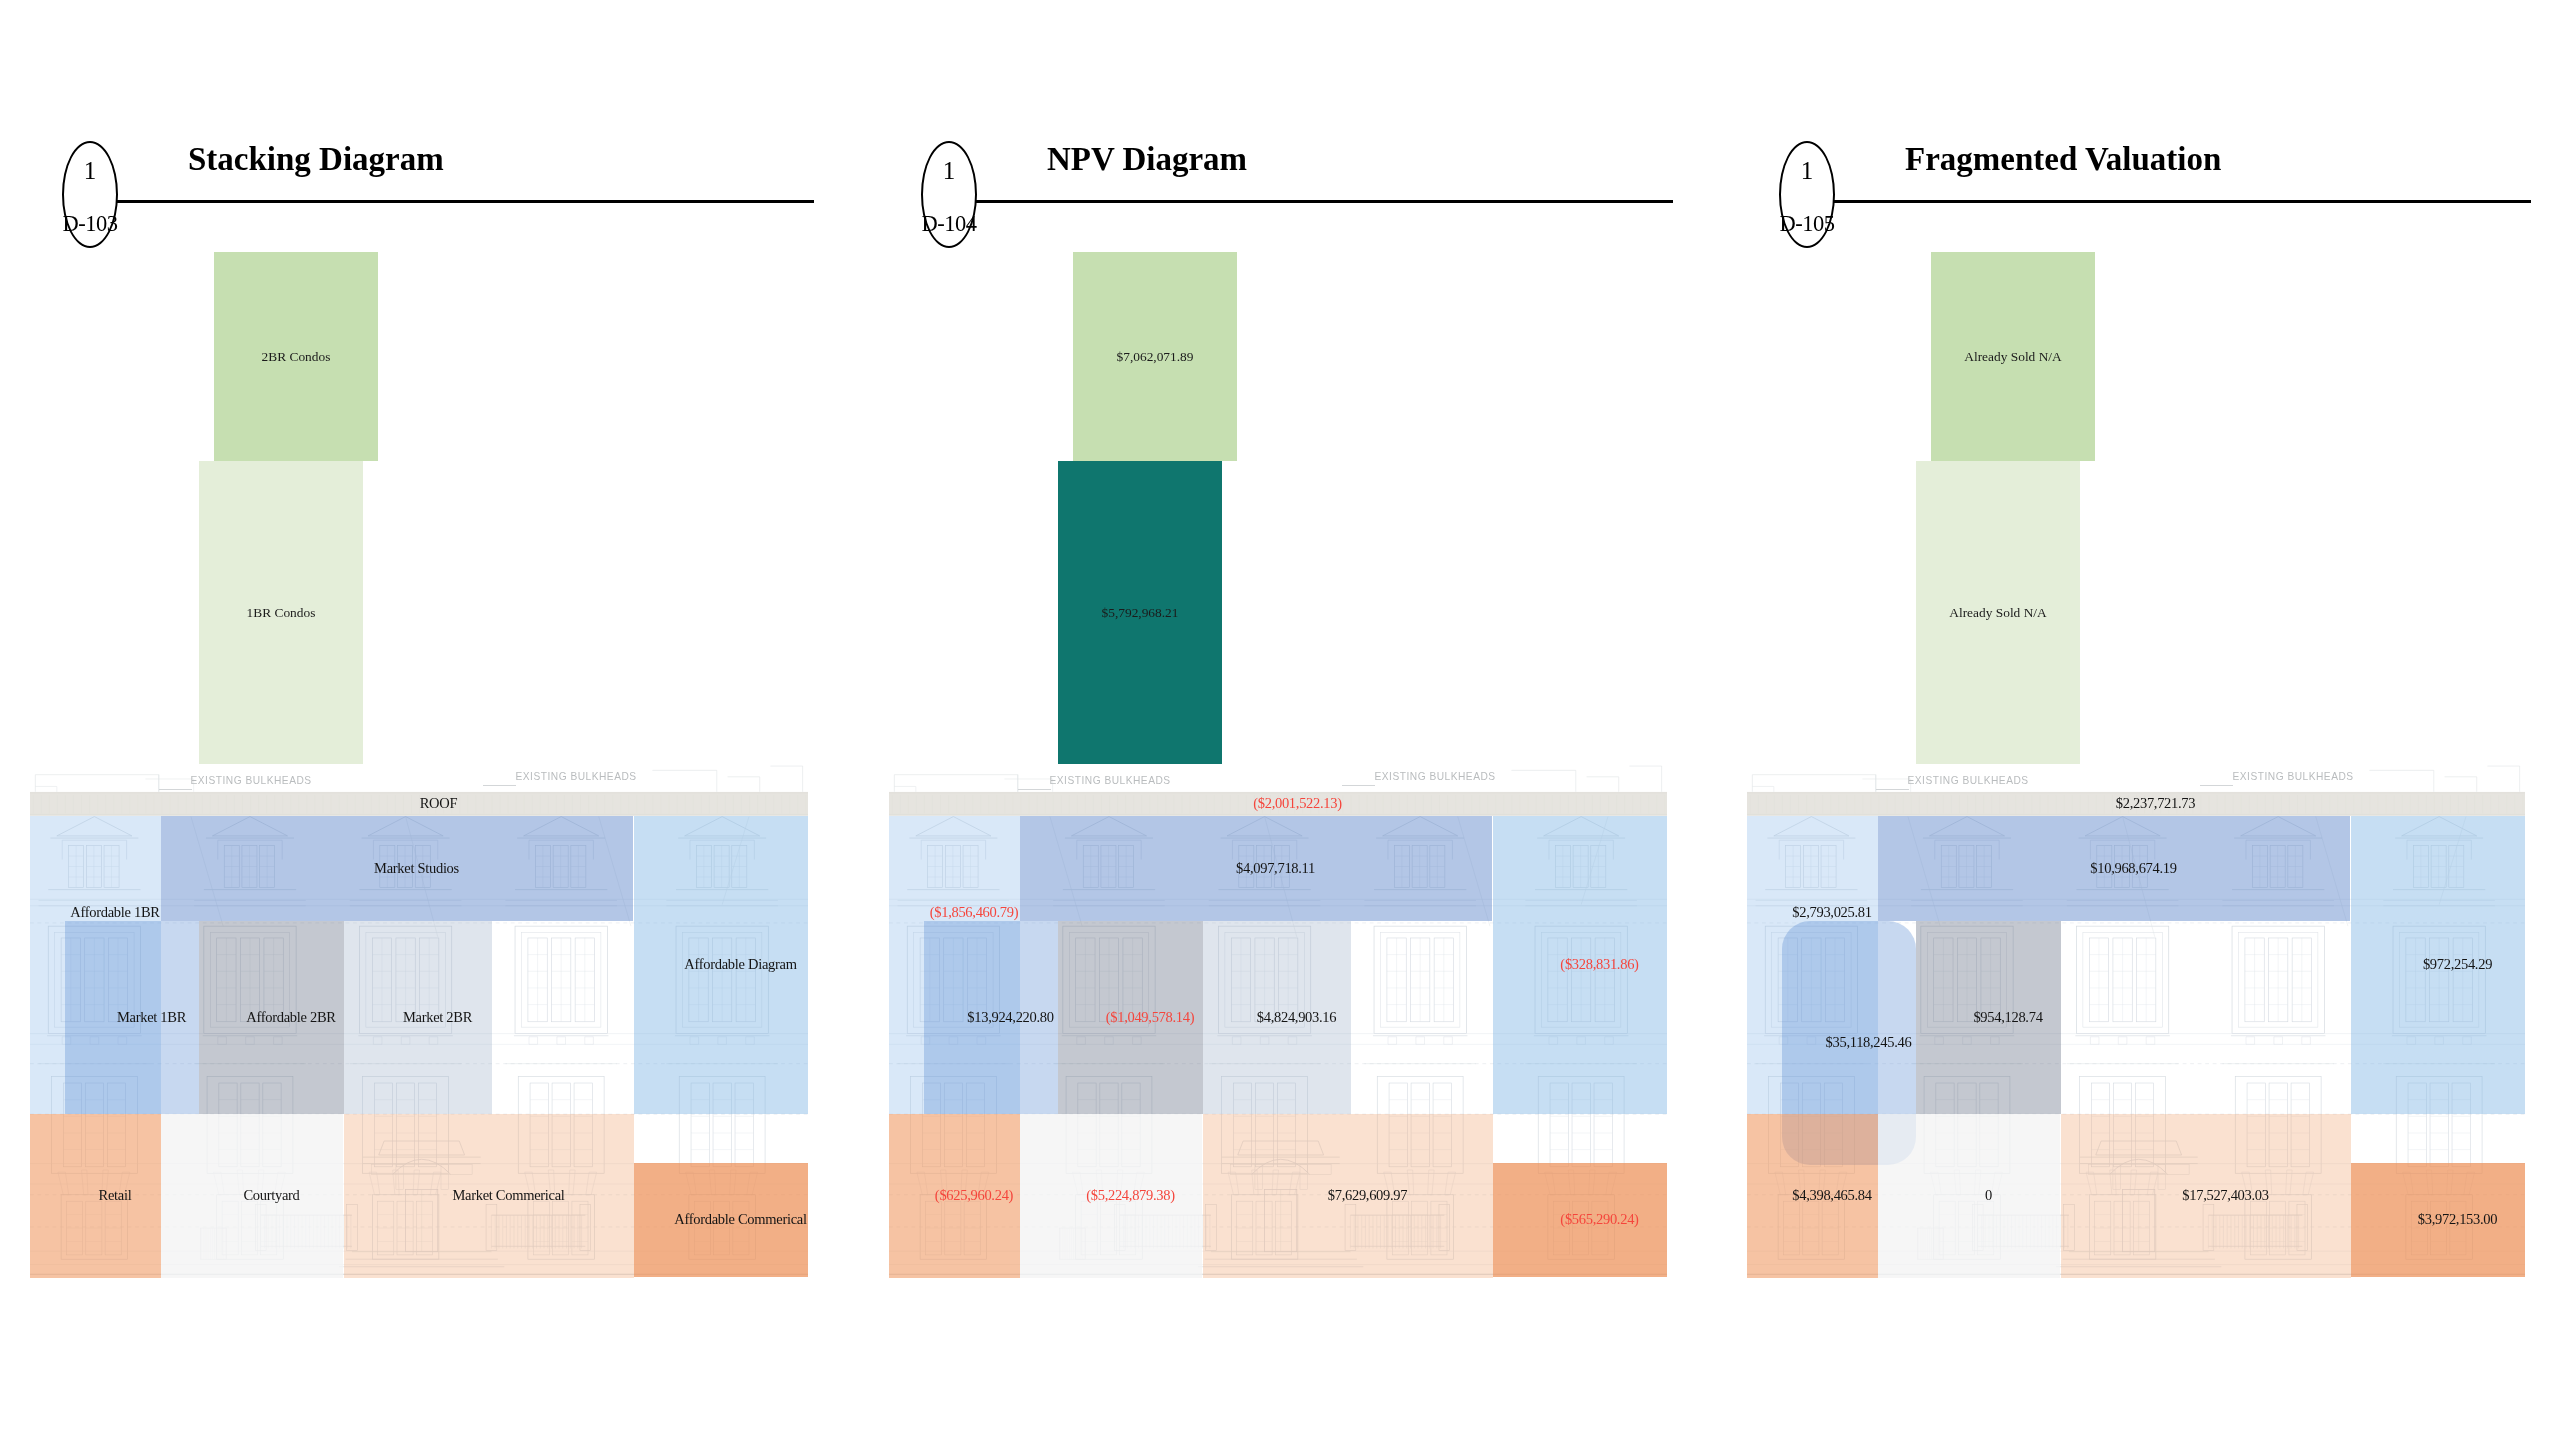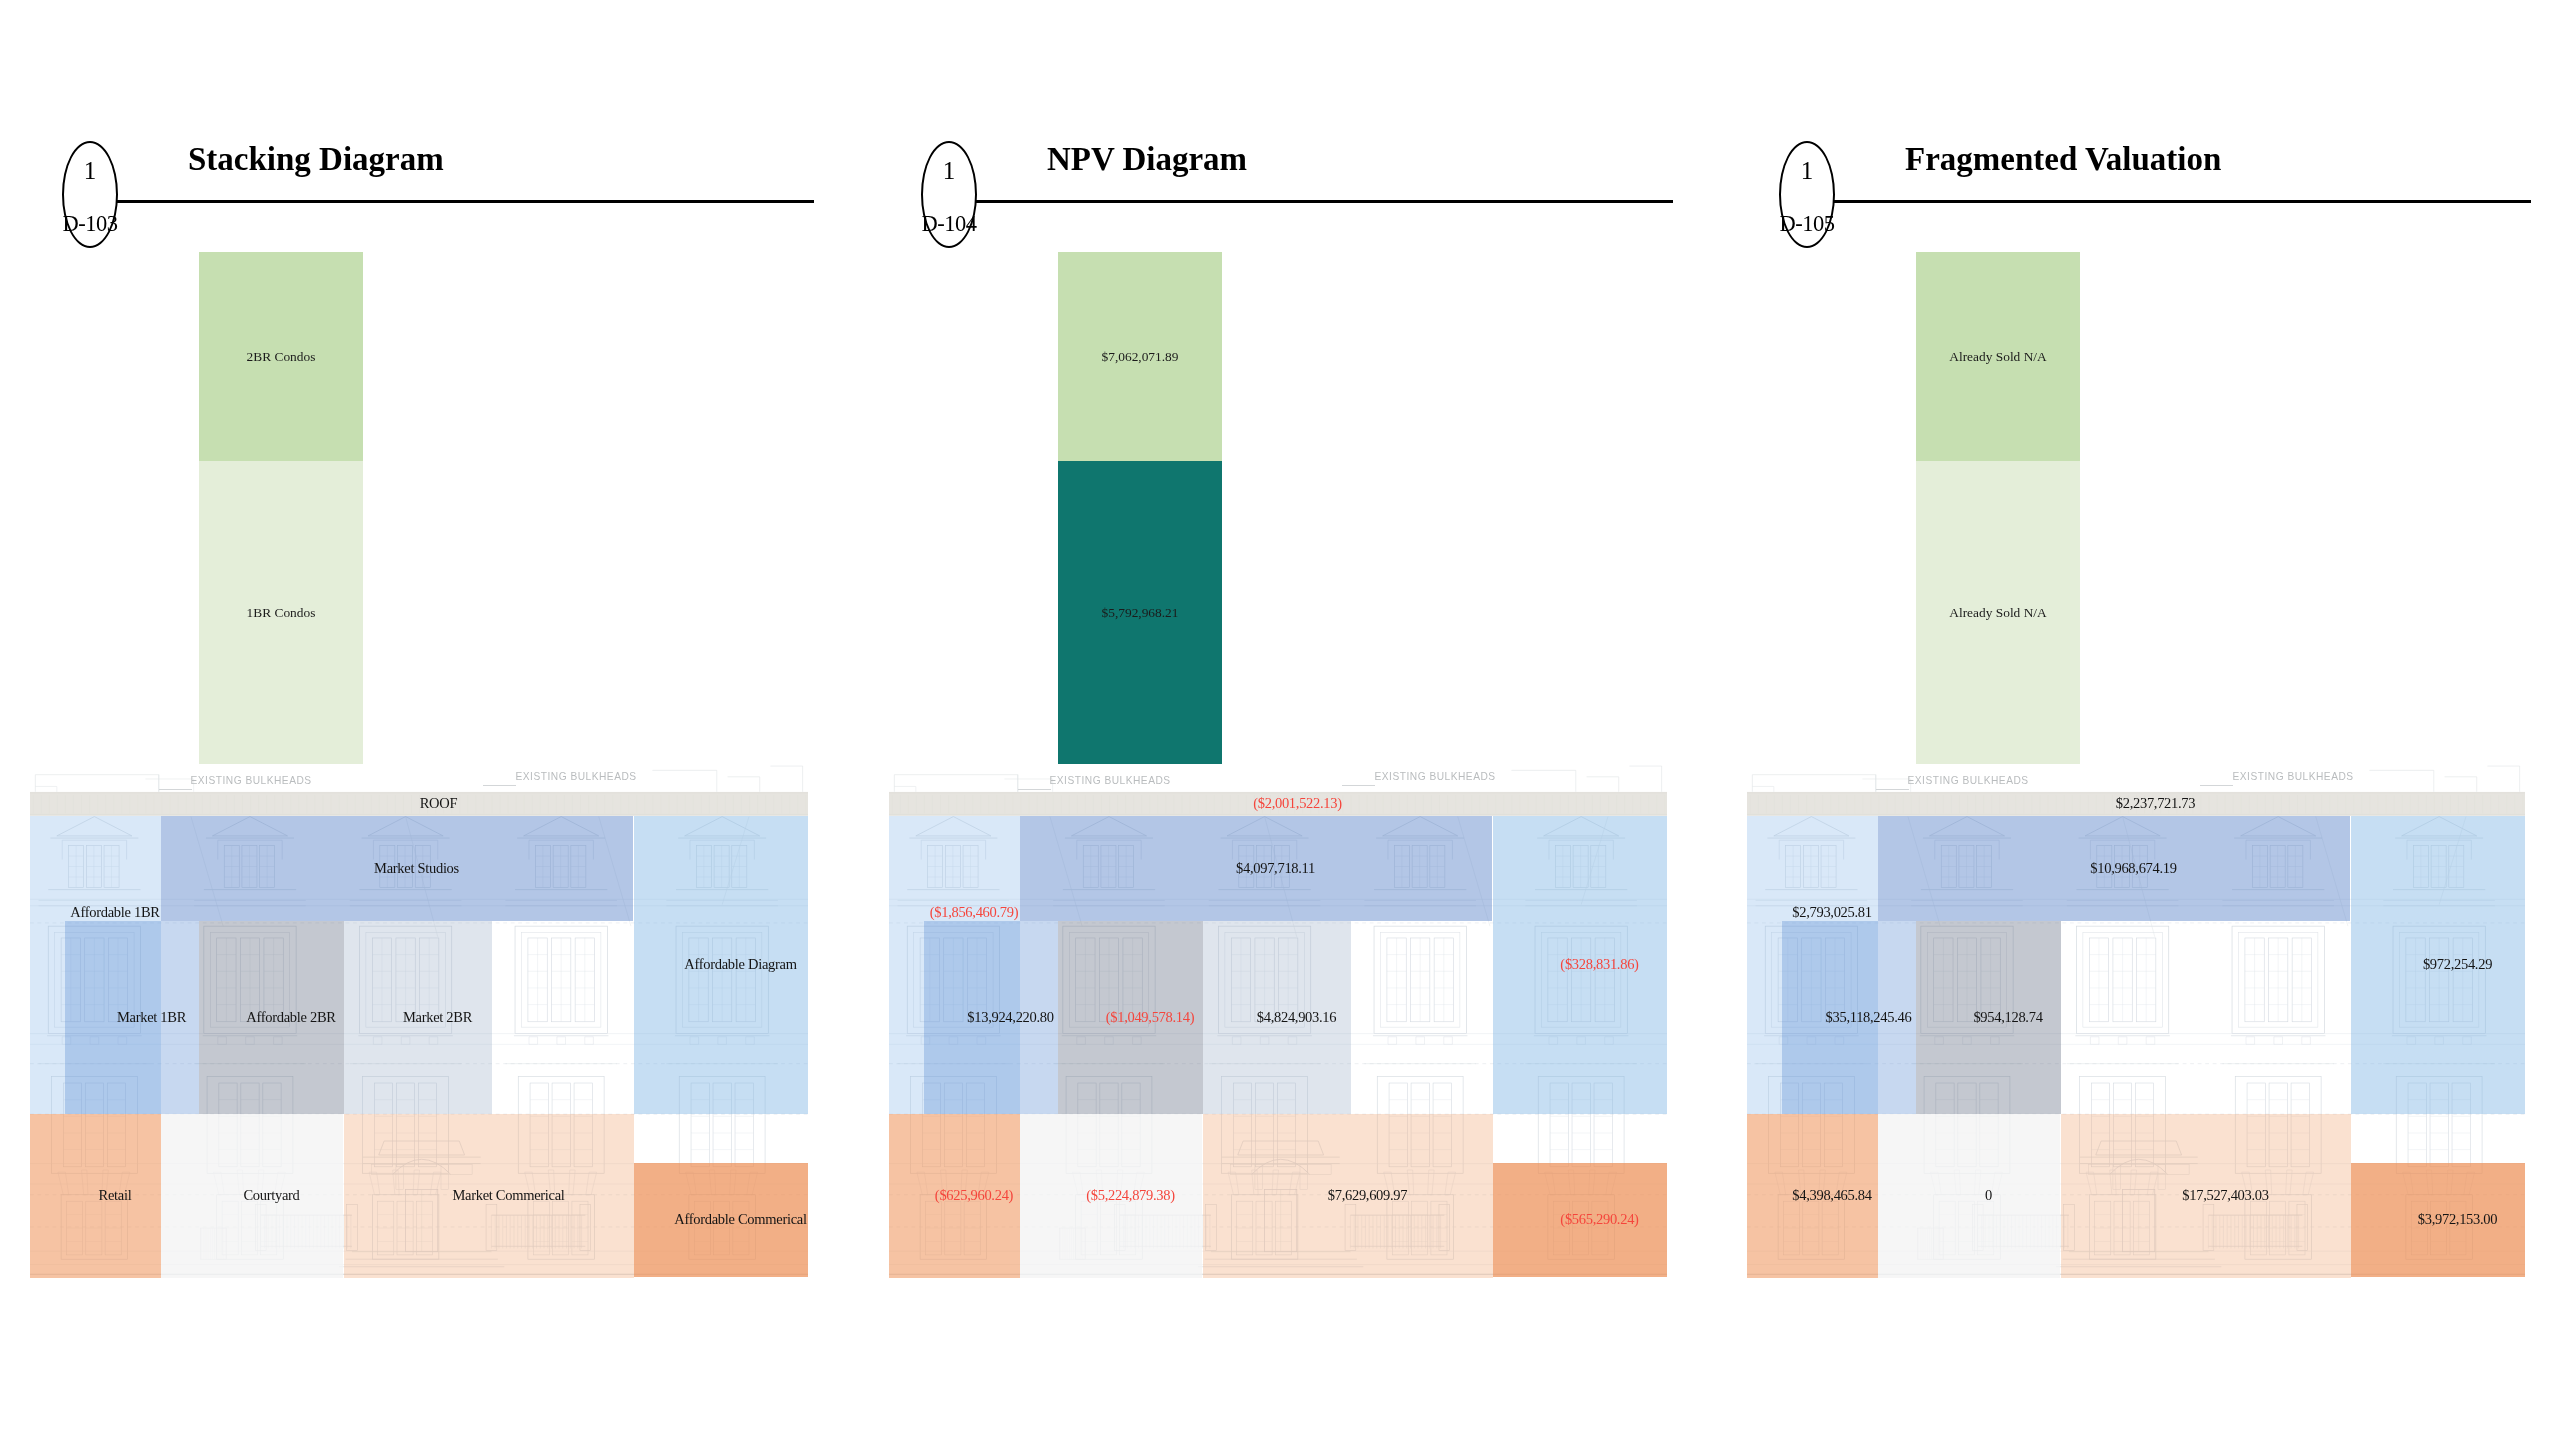--- a/index.html
+++ b/index.html
@@ -45,21 +45,21 @@
     font-family: "Liberation Serif", "DejaVu Serif", serif;
   }
 
   
   .stackbar { position: absolute; width: 164px; left: 199px; }
   .stackseg {
     position: absolute; left: 0; width: 164px;
     display: flex; align-items: center; justify-content: center;
     font-size: 13.4px; color: #1b1b1b; text-align: center;
   }
-  .seg-upper { top: 0px;   height: 209px; }
+  .seg-upper { top: 0px;   height: 209px; margin-left: 15px; }
   .seg-lower { top: 209px; height: 303px; }
 
   
   .elevation {
     position: absolute; left: 29.5px; top: 765px;
     width: 778px; height: 513px;
     overflow: hidden;
     background: #ffffff;
   }
   .elev-svg { position: absolute; left: 0; top: 0; width: 778px; height: 513px; }
@@ -1924,21 +1924,21 @@
         <div class="bulk-lead" style="left: 453px; top: 20.4px; width: 33px;"></div>
         <div class="ov" style="left: 0px; top: 27px; width: 778px; height: 24px; background: rgba(222, 221, 214, 0.62);">
           <span class="ov-num">$2,237,721.73</span>
         </div>
         <div class="ov" style="left: 131px; top: 51px; width: 472px; height: 105px; background: rgba(74, 118, 196, 0.42);">
           <span class="ov-num">$10,968,674.19</span>
         </div>
         <div class="ov ov-label-top" style="left: 0px; top: 51px; width: 131px; height: 298px; background: rgba(130, 178, 232, 0.3);">
           <span class="ov-num" style="margin-top: 81px;">$2,793,025.81</span>
         </div>
-        <div class="ov" style="left: 35px; top: 156px; width: 134px; height: 193px; background: rgba(92, 142, 210, 0.34);">
+        <div class="ov" style="left: 35px; top: 156px; width: 134px; height: 244px; background: rgba(92, 142, 210, 0.34); border-radius: 28px;">
           <span class="ov-num">$35,118,245.46</span>
         </div>
         <div class="ov" style="left: 169px; top: 156px; width: 145px; height: 193px; background: rgba(83, 95, 118, 0.34);">
           <span class="ov-num">$954,128.74</span>
         </div>
         <div class="ov" style="left: 604px; top: 51px; width: 174px; height: 298px; background: rgba(120, 176, 226, 0.42);">
           <span class="ov-num">$972,254.29</span>
         </div>
         <div class="ov" style="left: 0px; top: 349px; width: 131px; height: 164px; background: rgba(238, 146, 88, 0.55);">
           <span class="ov-num">$4,398,465.84</span>

